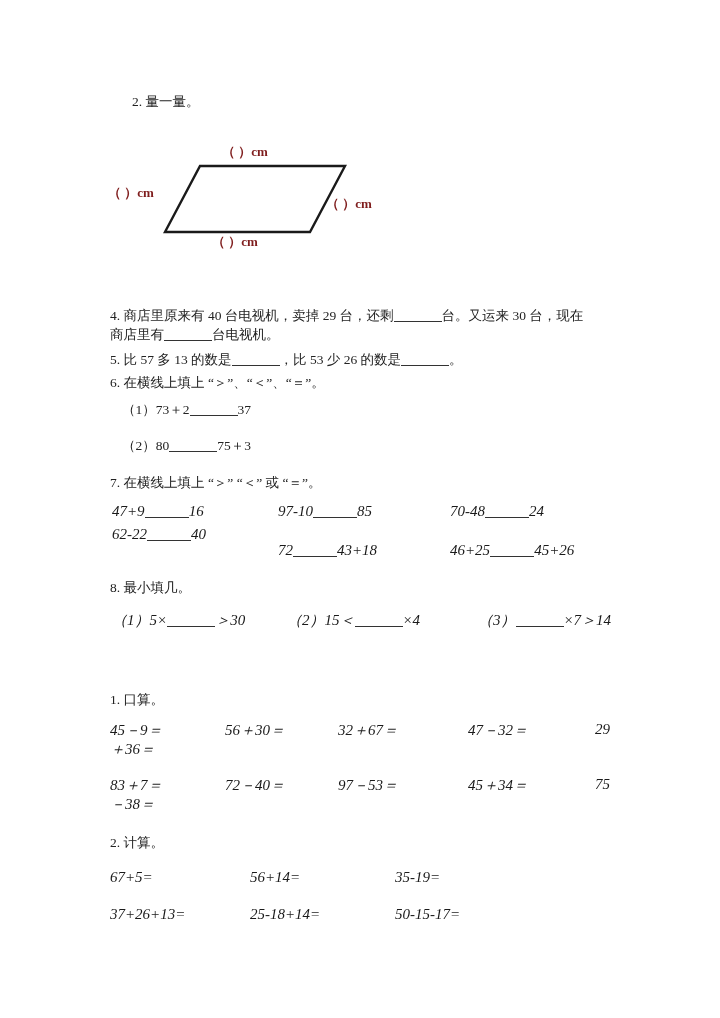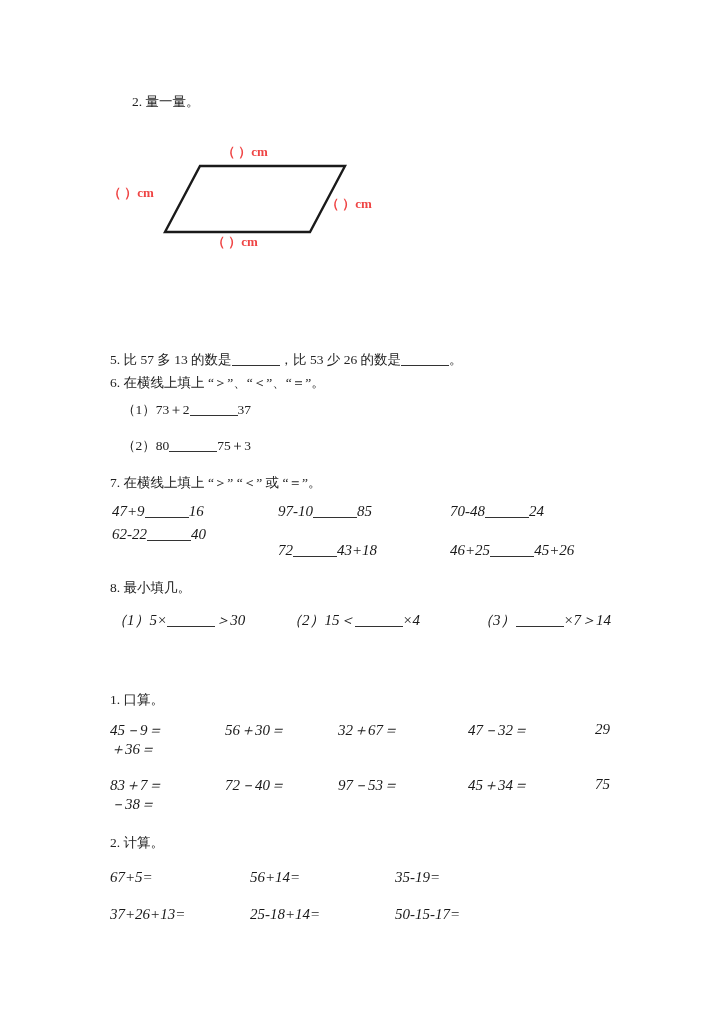--- a/index.html
+++ b/index.html
@@ -40,21 +40,21 @@
     white-space:nowrap;
   }
 
   
   .figure { position:absolute; left:0; top:0; width:720px; height:270px; pointer-events:none; }
   .fig-label {
     position:absolute;
     font-size:13px;
     font-weight:bold;
     font-family:"Liberation Serif","DejaVu Serif",serif;
-    color:#ef4444;
+    color:#7f1d1d;
     white-space:nowrap;
   }
   .cell { position:absolute; white-space:nowrap; font-size:15px;font-style:italic; }
 </style>
 </head>
 <body>
 
 <div class="page">
 
   <div class="q" style="left:110px; top:92px;margin-left:22px;">2. 量一量。</div>
@@ -64,20 +64,26 @@
       <polygon points="200,166 345,166 310,232 165,232" fill="#ffffff" stroke="#1a1a1a" stroke-width="2.4" stroke-linejoin="miter"></polygon>
     </svg>
 
     <div class="fig-label" style="left:222px; top:143px;">（      ）cm</div>
     <div class="fig-label" style="left:108px; top:184px;">（      ）cm</div>
     <div class="fig-label" style="left:326px; top:195px;">（      ）cm</div>
     <div class="fig-label" style="left:212px; top:233px;">（      ）cm</div>
   </div>
 
 
+  <div class="q" style="left:110px; top:306px;">
+    <span>4. 商店里原来有 40 台电视机，卖掉 29 台，还剩</span><span class="blank b-md"></span><span>台。又运来 30 台，现在</span>
+  </div>
+  <div class="q" style="left:110px; top:325px;">
+    <span>商店里有</span><span class="blank b-md"></span><span>台电视机。</span>
+  </div>
 
   <div class="q" style="left:110px; top:350px;">
     <span>5. 比 57 多 13 的数是</span><span class="blank b-md"></span><span>，比 53 少 26 的数是</span><span class="blank b-md"></span><span>。</span>
   </div>
 
   <div class="q" style="left:110px; top:373px;">6. 在横线上填上 “＞”、“＜”、“＝”。</div>
 
   <div class="q" style="left:122px; top:400px;">
     <span>（1）73＋2</span><span class="blank b-md"></span><span>37</span>
   </div>

